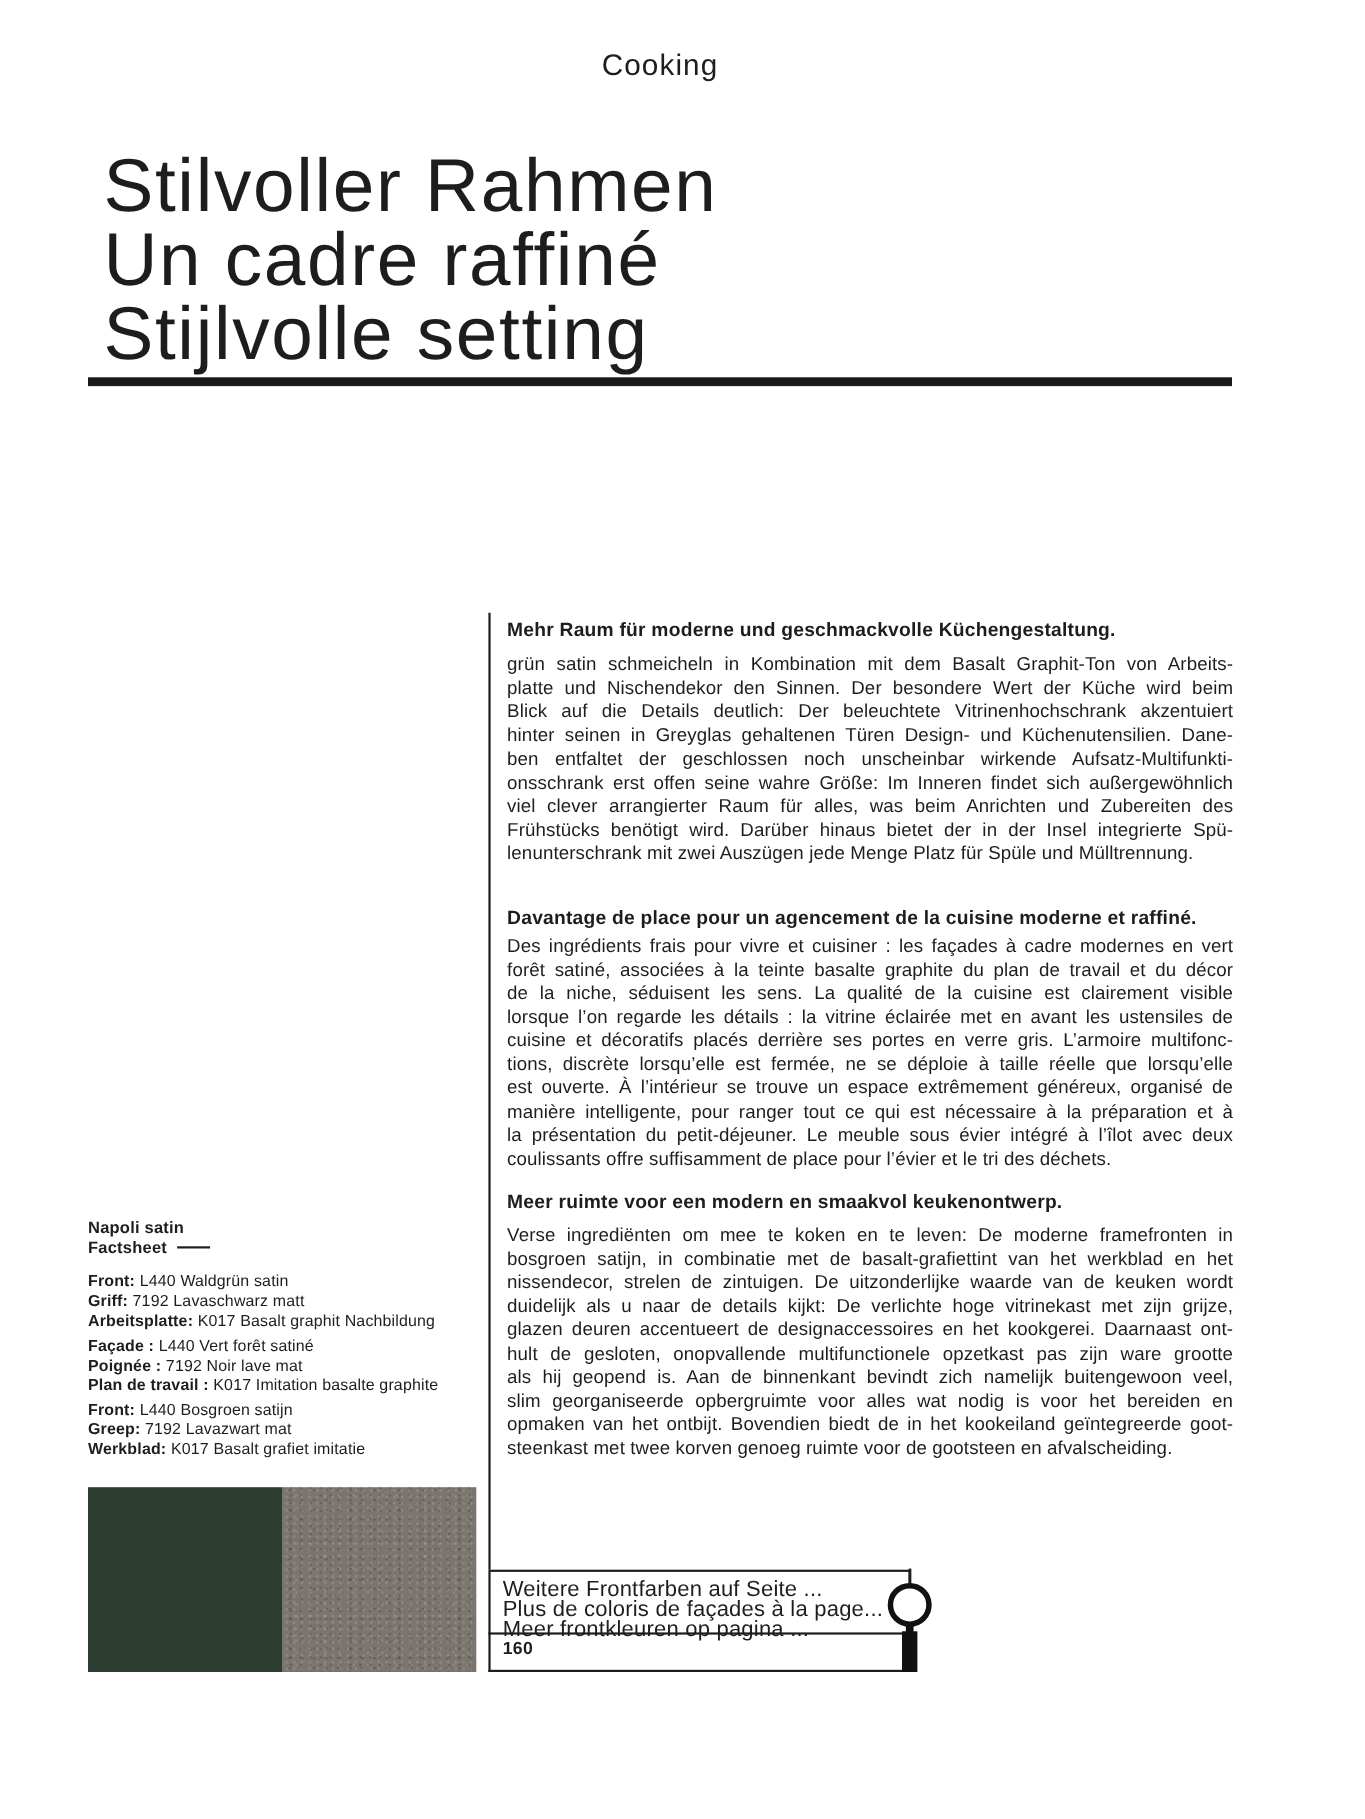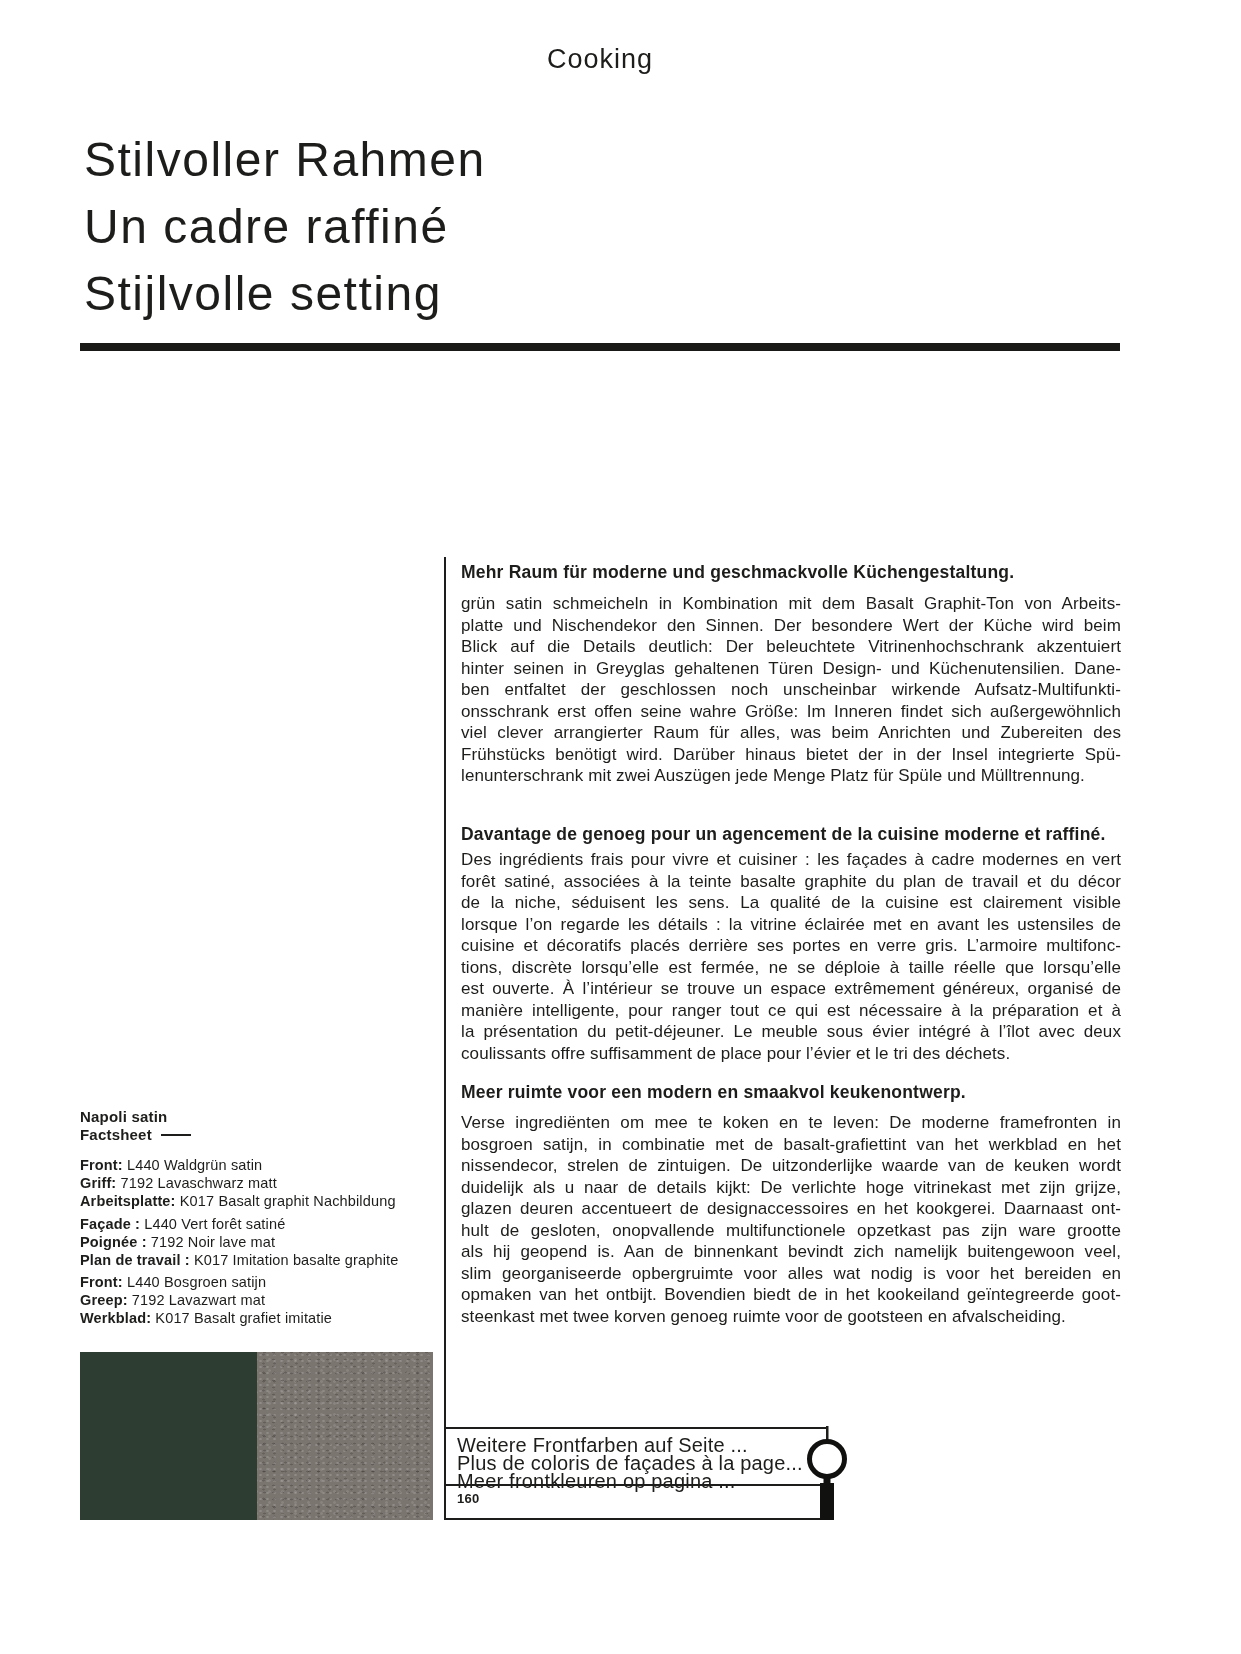--- a/index.html
+++ b/index.html
@@ -6,22 +6,22 @@
   .page{
     position:relative;width:1241px;height:1654px;background:#ffffff;
     font-family:"Liberation Sans","DejaVu Sans",sans-serif;color:#1d1d1b;
     overflow:hidden;
   }
   .header{
     position:absolute;left:80px;top:44px;width:1040px;text-align:center;
     font-size:27px;letter-spacing:1px;
   }
   .title{
-    position:absolute;left:78px;top:120px;margin:6px;
-    font-size:48px;line-height:67px;font-weight:400;letter-spacing:1.5px;
+    position:absolute;left:78px;top:120px;margin:16px;
+    font-size:68px;line-height:67px;font-weight:400;letter-spacing:1.5px;
   }
   .rule{position:absolute;left:80px;top:343px;width:1040px;height:8px;background:#191917;}
   .vrule{position:absolute;left:444px;top:557px;width:2px;height:870px;background:#1d1d1b;}
 
   .h2{
     position:absolute;left:461px;width:660px;margin:0;
     font-size:17.5px;font-weight:700;letter-spacing:0.2px;line-height:22px;
   }
   .para{
     position:absolute;left:461px;width:660px;
@@ -60,21 +60,21 @@
   }
 
   .footer-box{
     position:absolute;left:444px;top:1427px;width:384px;height:59px;
     border:2px solid #1d1d1b;box-sizing:border-box;
     padding:7px 0 0 11px;font-size:20px;line-height:18px;letter-spacing:0.2px;
   }
   .page-box{
     position:absolute;left:444px;top:1484px;width:384px;height:36px;
     border:2px solid #1d1d1b;border-top:none;box-sizing:border-box;
-    padding:7px 0 0 11px;font-size:13px;font-weight:700;letter-spacing:0.3px;
+    padding:7px 0 0 11px;font-size:16px;font-weight:700;letter-spacing:0.3px;
   }
   .magnifier{position:absolute;left:799px;top:1421px;width:56px;height:104px;}
 </style>
 </head>
 <body>
 
 <div class="page">
 
   <div class="header">Cooking</div>
 
@@ -93,21 +93,21 @@
       <div class="bl">platte und Nischendekor den Sinnen. Der besondere Wert der Küche wird beim</div>
       <div class="bl">Blick auf die Details deutlich: Der beleuchtete Vitrinenhochschrank akzentuiert</div>
       <div class="bl">hinter seinen in Greyglas gehaltenen Türen Design- und Küchenutensilien. Dane-</div>
       <div class="bl">ben entfaltet der geschlossen noch unscheinbar wirkende Aufsatz-Multifunkti-</div>
       <div class="bl">onsschrank erst offen seine wahre Größe: Im Inneren findet sich außergewöhnlich</div>
       <div class="bl">viel clever arrangierter Raum für alles, was beim Anrichten und Zubereiten des</div>
       <div class="bl">Frühstücks benötigt wird. Darüber hinaus bietet der in der Insel integrierte Spü-</div>
       <div class="bl">lenunterschrank mit zwei Auszügen jede Menge Platz für Spüle und Mülltrennung.</div>
     </div>
 
-  <h2 class="h2 h-fr">Davantage de genoeg pour un agencement de la cuisine moderne et raffiné.</h2>
+  <h2 class="h2 h-fr">Davantage de place pour un agencement de la cuisine moderne et raffiné.</h2>
   <div class="para p-fr">
       <div class="bl">Des ingrédients frais pour vivre et cuisiner : les façades à cadre modernes en vert</div>
       <div class="bl">forêt satiné, associées à la teinte basalte graphite du plan de travail et du décor</div>
       <div class="bl">de la niche, séduisent les sens. La qualité de la cuisine est clairement visible</div>
       <div class="bl">lorsque l’on regarde les détails : la vitrine éclairée met en avant les ustensiles de</div>
       <div class="bl">cuisine et décoratifs placés derrière ses portes en verre gris. L’armoire multifonc-</div>
       <div class="bl">tions, discrète lorsqu’elle est fermée, ne se déploie à taille réelle que lorsqu’elle</div>
       <div class="bl">est ouverte. À l’intérieur se trouve un espace extrêmement généreux, organisé de</div>
       <div class="bl">manière intelligente, pour ranger tout ce qui est nécessaire à la préparation et à</div>
       <div class="bl">la présentation du petit-déjeuner. Le meuble sous évier intégré à l’îlot avec deux</div>

